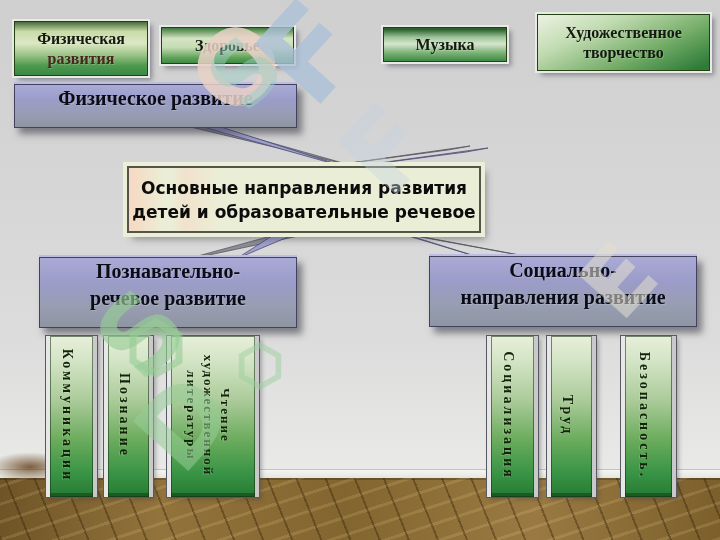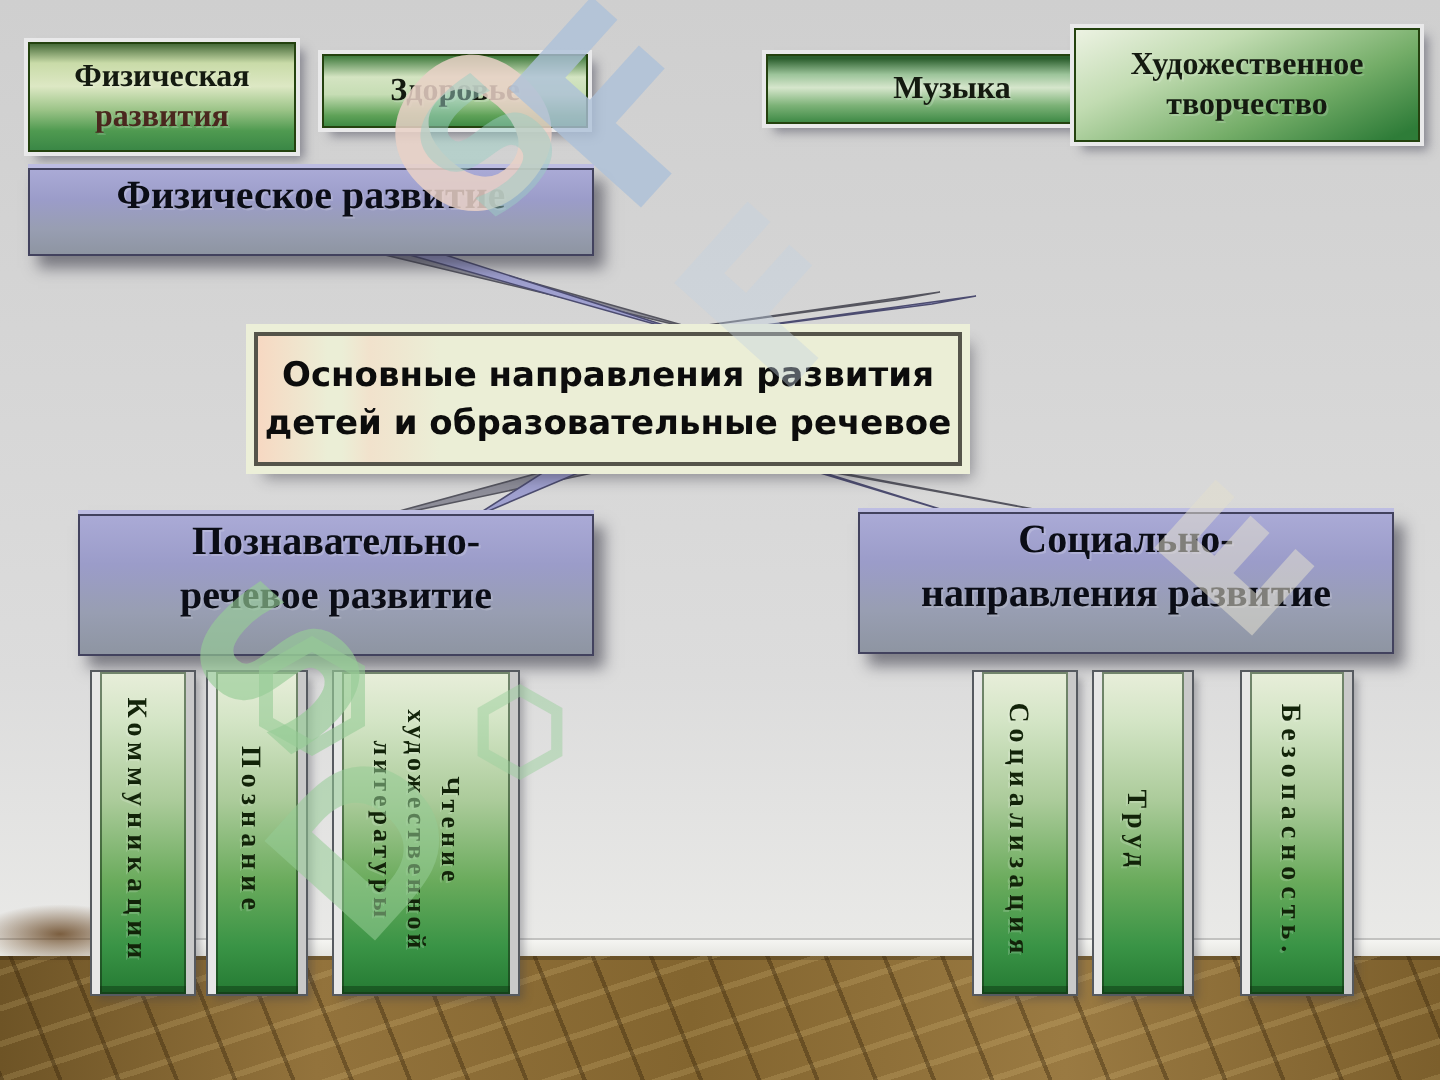--- a/index.html
+++ b/index.html
@@ -26,21 +26,21 @@
   
   .gbox{position:absolute;z-index:12;display:flex;flex-direction:column;justify-content:center;
         border:1px solid #24420f;box-shadow:0 0 0 2px #e9e9ea,4px 4px 5px rgba(55,55,75,.5);}
   .gbox .lbl{font-size:16px;line-height:20px;}
   #b-physcult{left:14px;top:21px;width:132px;height:53px;
         background:linear-gradient(180deg,#476b3a 0%,#c9dba8 18%,#dde8c4 40%,#9cc488 62%,#4f9a50 82%,#3a8746 100%);font-family:Liberation Serif, serif;}
   #b-physcult .line2{color:#4a271e;}
   #b-health{left:161px;top:27px;width:131px;height:35px;
         background:linear-gradient(180deg,#3f7a3c 0%,#d4e4c2 30%,#c6ddb4 55%,#5fa258 85%,#3f8a44 100%);}
   #b-music{left:383px;top:27px;width:122px;height:33px;
-        background:linear-gradient(180deg,#2c5f2e 4%,#9cc49a 28%,#d6e6cc 48%,#7cb277 75%,#3f8a46 100%);padding-left:31px;}
+        background:linear-gradient(180deg,#2c5f2e 4%,#9cc49a 28%,#d6e6cc 48%,#7cb277 75%,#3f8a46 100%);}
   #b-artcre{left:537px;top:14px;width:171px;height:55px;
         background:linear-gradient(155deg,#ecf2e2 0%,#c2dcb2 30%,#74ad68 65%,#2e7c38 95%);}
   
   .pbox{position:absolute;z-index:12;display:flex;flex-direction:column;
         background:linear-gradient(180deg,#aaaad6 0%,#9b9cc9 35%,#989eb2 70%,#8e95a2 100%);
         border:1px solid #42425e;
         box-shadow:0 -2px 0 #bdbde2,5px 6px 7px rgba(45,45,60,.55);}
   .pbox .lbl{font-size:20px;line-height:27px;color:#0b0d16;}
   #b-physdev{left:14px;top:84px;width:281px;height:42px;}
   #b-artdev{left:400px;top:79px;width:265px;height:69px;}

